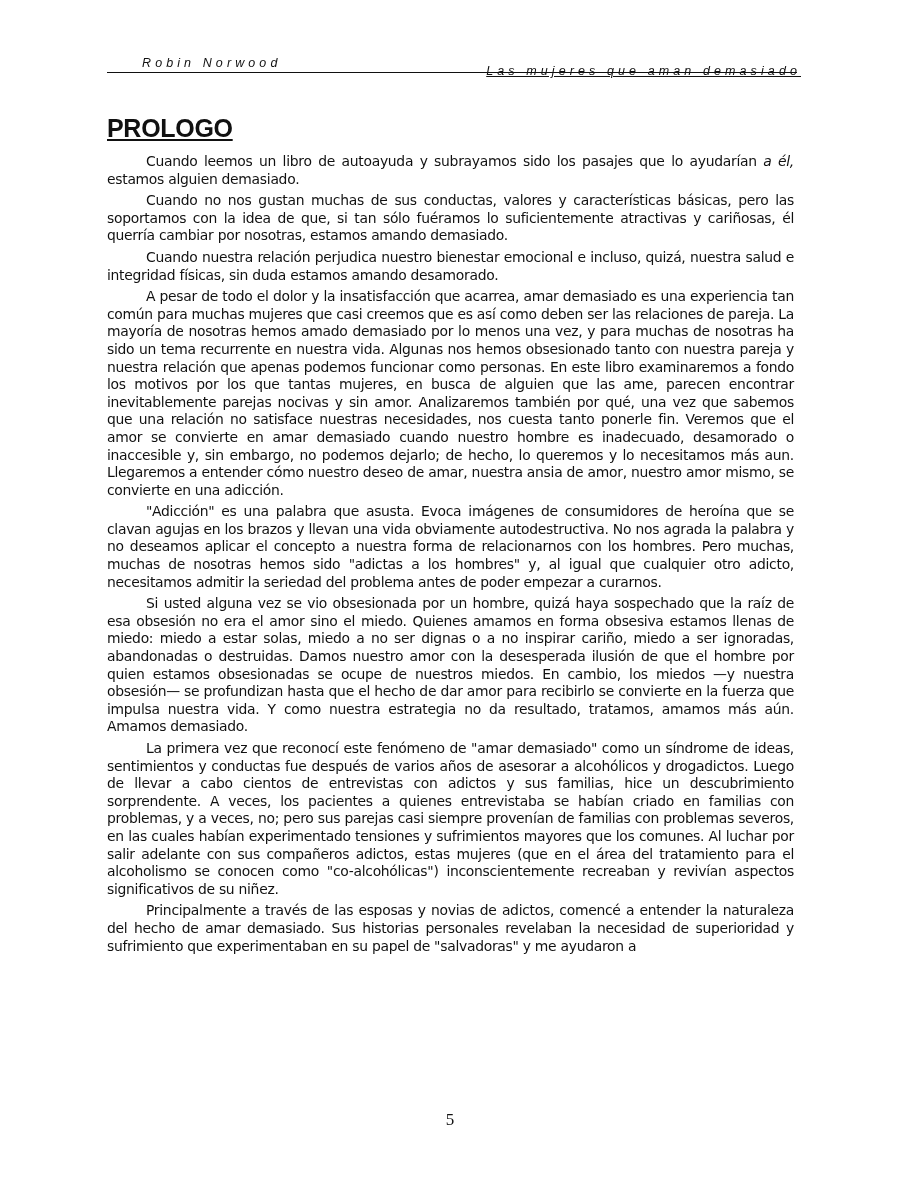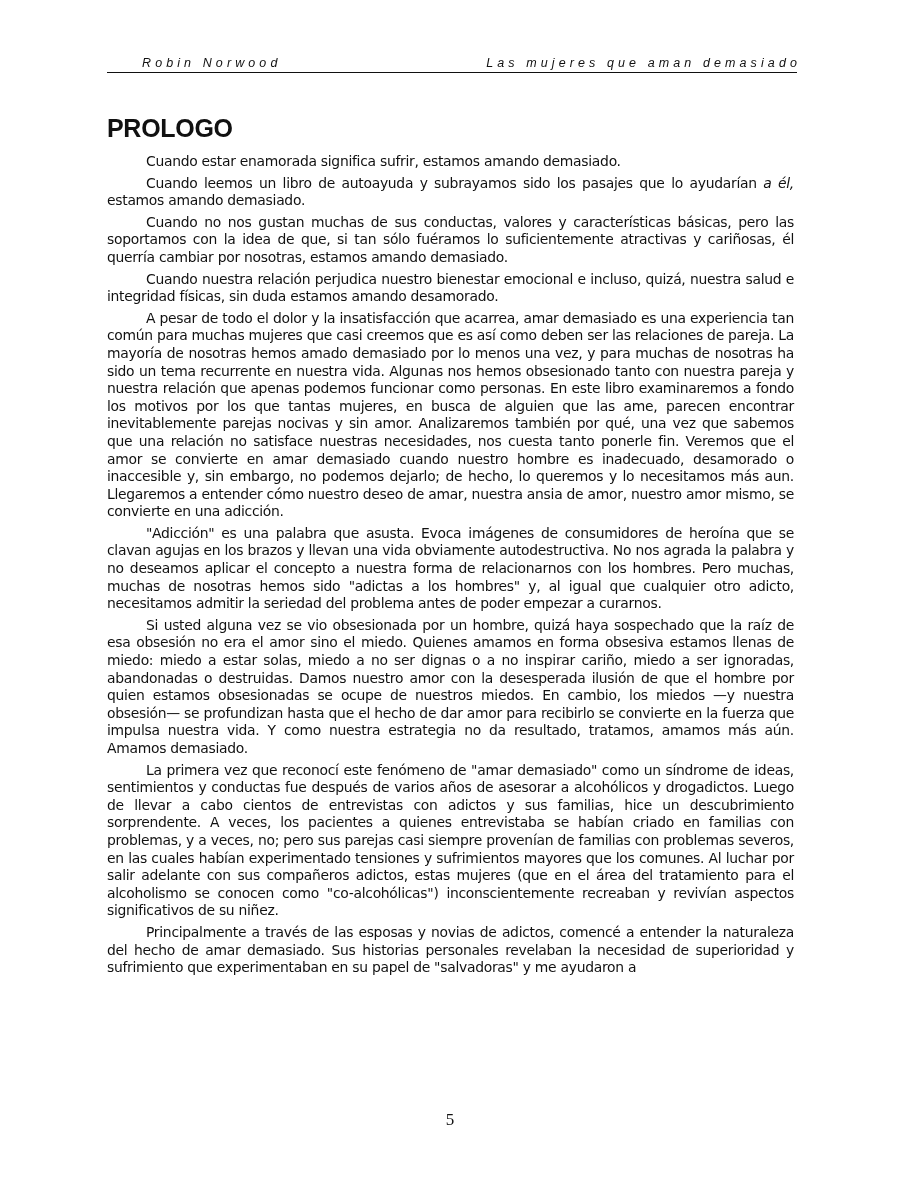--- a/index.html
+++ b/index.html
@@ -4,49 +4,48 @@
   <style>
     html, body { margin: 0; padding: 0; background: #ffffff; }
     body { width: 900px; height: 1200px; position: relative; overflow: hidden; color: #111; }
     .header {
       position: absolute; left: 107px; top: 55px; width: 690px; height: 17px;
       border-bottom: 1.3px solid #111;
       font-family: "Liberation Sans", sans-serif; font-style: italic;
       font-size: 12.5px; letter-spacing: 4.1px; line-height: 16px;
     }
     .header .author { position: absolute; left: 6px; top: 0; margin-left: 29px; }
-    .header .title { position: absolute; right: -4px; top: 0; }
+    .header .title { position: absolute; right: -4px; top: 8px; text-decoration: underline; }
     .content {
       position: absolute; left: 107px; top: 113px; width: 687px;
       font-family: "DejaVu Sans", sans-serif; font-size: 13.9px; line-height: 17.6px;
       letter-spacing: -0.28px;
     }
     h1 {
       margin: 0 0 10px 0; font-family: "Liberation Sans", sans-serif; font-weight: bold;
-      font-size: 25px; line-height: 30px; letter-spacing: -0.3px;
+      font-size: 25px; line-height: 30px; letter-spacing: -0.3px; text-decoration: underline;
     }
     p { margin: 0 0 4px 0; text-indent: 39px; text-align: justify; }
     em { font-style: italic; }
     .page-num {
       position: absolute; left: 0; width: 900px; top: 1110px; text-align: center;
       font-family: "Liberation Serif", serif; font-size: 17px;
     }
   </style>
 </head>
 <body>
 
 <div class="header">
   <span class="author">Robin Norwood</span>
   <span class="title">Las mujeres que aman demasiado</span>
 </div>
 
 <div class="content">
   <h1>PROLOGO</h1>
-  <p>Cuando estar enamorada significa sufrir, estamos amando demasiado.</p>
-  <p><span>Cuando leemos un libro de autoayuda y subrayamos sido los pasajes que lo ayudarían </span><em>a él,</em><span> estamos amando demasiado.</span></p>
+  <p><span>Cuando leemos un libro de autoayuda y subrayamos sido los pasajes que lo ayudarían </span><em>a él,</em><span> estamos alguien demasiado.</span></p>
   <p>Cuando no nos gustan muchas de sus conductas, valores y características básicas, pero las soportamos con la idea de que, si tan sólo fuéramos lo suficientemente atractivas y cariñosas, él querría cambiar por nosotras, estamos amando demasiado.</p>
   <p>Cuando nuestra relación perjudica nuestro bienestar emocional e incluso, quizá, nuestra salud e integridad físicas, sin duda estamos amando desamorado.</p>
   <p>A pesar de todo el dolor y la insatisfacción que acarrea, amar demasiado es una experiencia tan común para muchas mujeres que casi creemos que es así como deben ser las relaciones de pareja. La mayoría de nosotras hemos amado demasiado por lo menos una vez, y para muchas de nosotras ha sido un tema recurrente en nuestra vida. Algunas nos hemos obsesionado tanto con nuestra pareja y nuestra relación que apenas podemos funcionar como personas. En este libro examinaremos a fondo los motivos por los que tantas mujeres, en busca de alguien que las ame, parecen encontrar inevitablemente parejas nocivas y sin amor. Analizaremos también por qué, una vez que sabemos que una relación no satisface nuestras necesidades, nos cuesta tanto ponerle fin. Veremos que el amor se convierte en amar demasiado cuando nuestro hombre es inadecuado, desamorado o inaccesible y, sin embargo, no podemos dejarlo; de hecho, lo queremos y lo necesitamos más aun. Llegaremos a entender cómo nuestro deseo de amar, nuestra ansia de amor, nuestro amor mismo, se convierte en una adicción.</p>
   <p>"Adicción" es una palabra que asusta. Evoca imágenes de consumidores de heroína que se clavan agujas en los brazos y llevan una vida obviamente autodestructiva. No nos agrada la palabra y no deseamos aplicar el concepto a nuestra forma de relacionarnos con los hombres. Pero muchas, muchas de nosotras hemos sido "adictas a los hombres" y, al igual que cualquier otro adicto, necesitamos admitir la seriedad del problema antes de poder empezar a curarnos.</p>
   <p>Si usted alguna vez se vio obsesionada por un hombre, quizá haya sospechado que la raíz de esa obsesión no era el amor sino el miedo. Quienes amamos en forma obsesiva estamos llenas de miedo: miedo a estar solas, miedo a no ser dignas o a no inspirar cariño, miedo a ser ignoradas, abandonadas o destruidas. Damos nuestro amor con la desesperada ilusión de que el hombre por quien estamos obsesionadas se ocupe de nuestros miedos. En cambio, los miedos —y nuestra obsesión— se profundizan hasta que el hecho de dar amor para recibirlo se convierte en la fuerza que impulsa nuestra vida. Y como nuestra estrategia no da resultado, tratamos, amamos más aún. Amamos demasiado.</p>
   <p>La primera vez que reconocí este fenómeno de "amar demasiado" como un síndrome de ideas, sentimientos y conductas fue después de varios años de asesorar a alcohólicos y drogadictos. Luego de llevar a cabo cientos de entrevistas con adictos y sus familias, hice un descubrimiento sorprendente. A veces, los pacientes a quienes entrevistaba se habían criado en familias con problemas, y a veces, no; pero sus parejas casi siempre provenían de familias con problemas severos, en las cuales habían experimentado tensiones y sufrimientos mayores que los comunes. Al luchar por salir adelante con sus compañeros adictos, estas mujeres (que en el área del tratamiento para el alcoholismo se conocen como "co-alcohólicas") inconscientemente recreaban y revivían aspectos significativos de su niñez.</p>
   <p>Principalmente a través de las esposas y novias de adictos, comencé a entender la naturaleza del hecho de amar demasiado. Sus historias personales revelaban la necesidad de superioridad y sufrimiento que experimentaban en su papel de "salvadoras" y me ayudaron a</p>
 </div>
 
 <div class="page-num">5</div>

